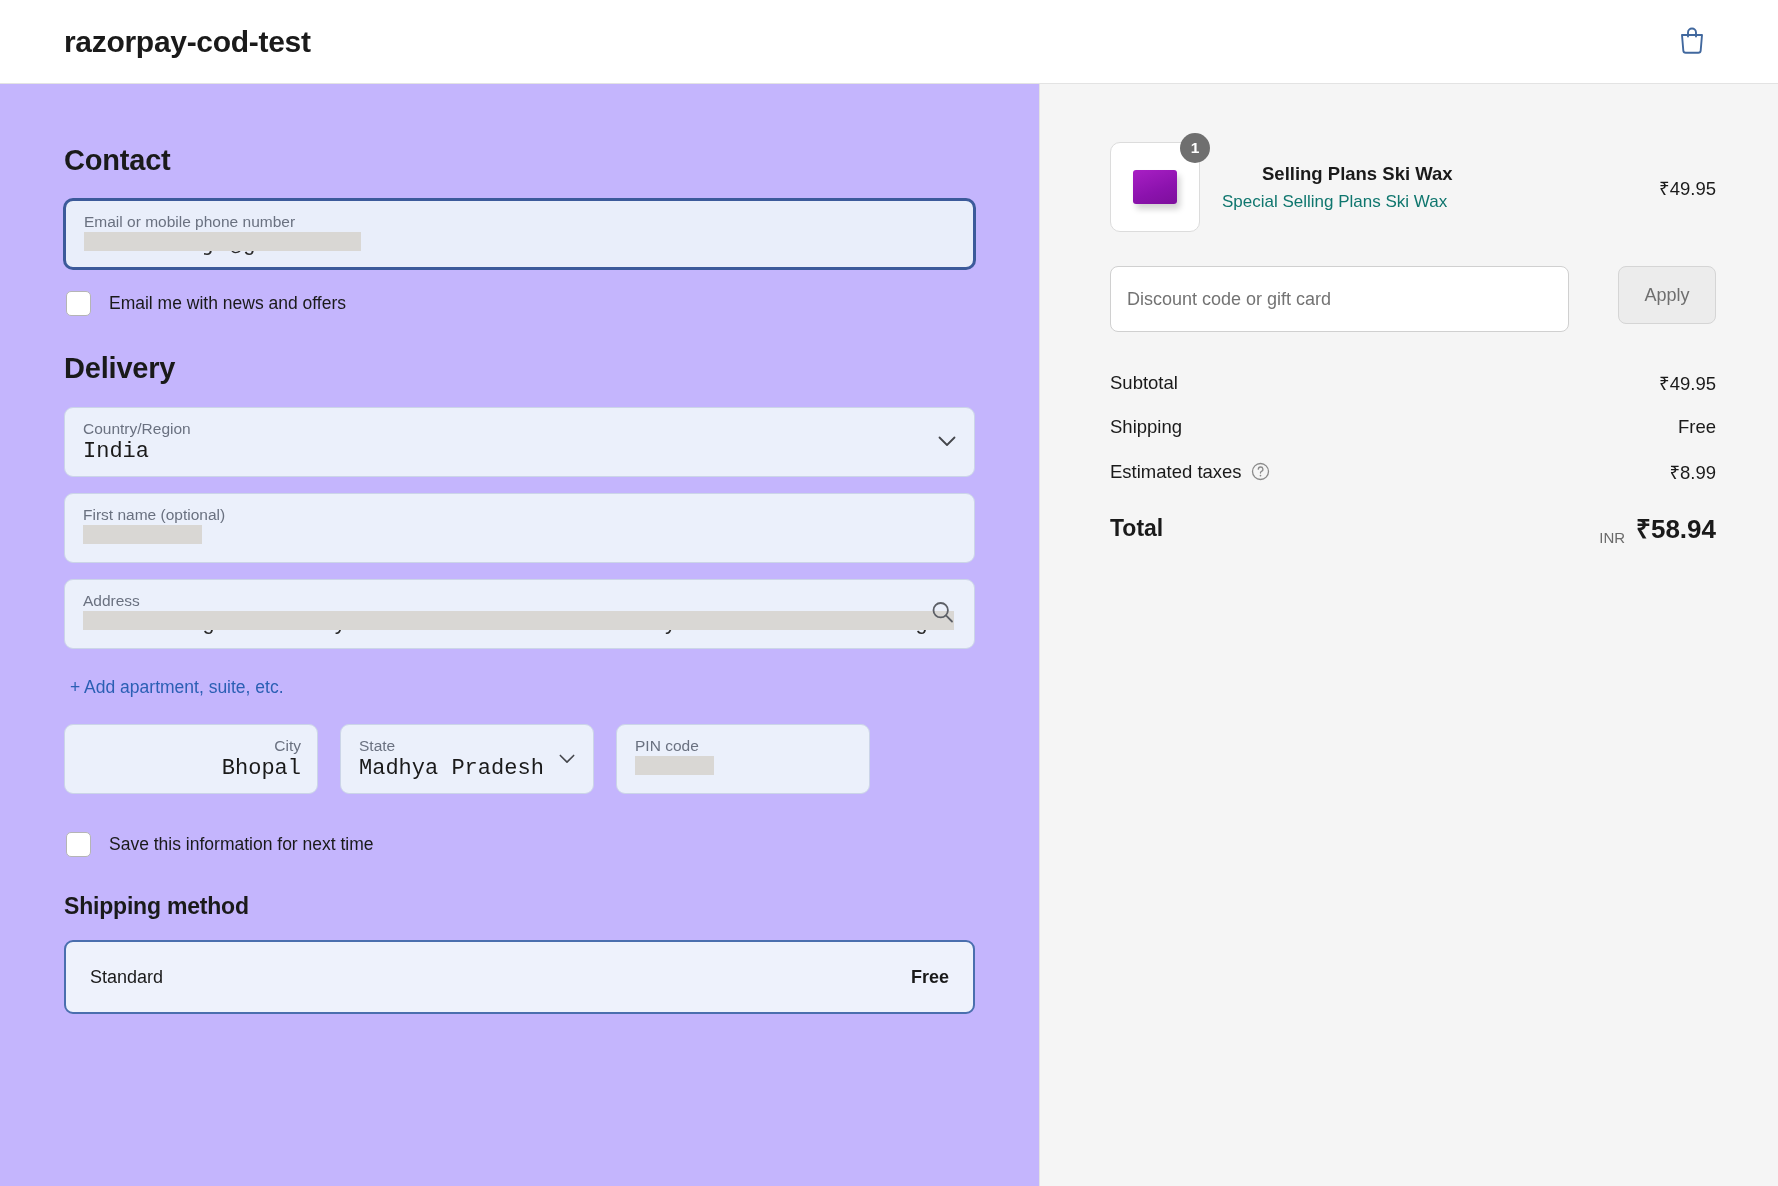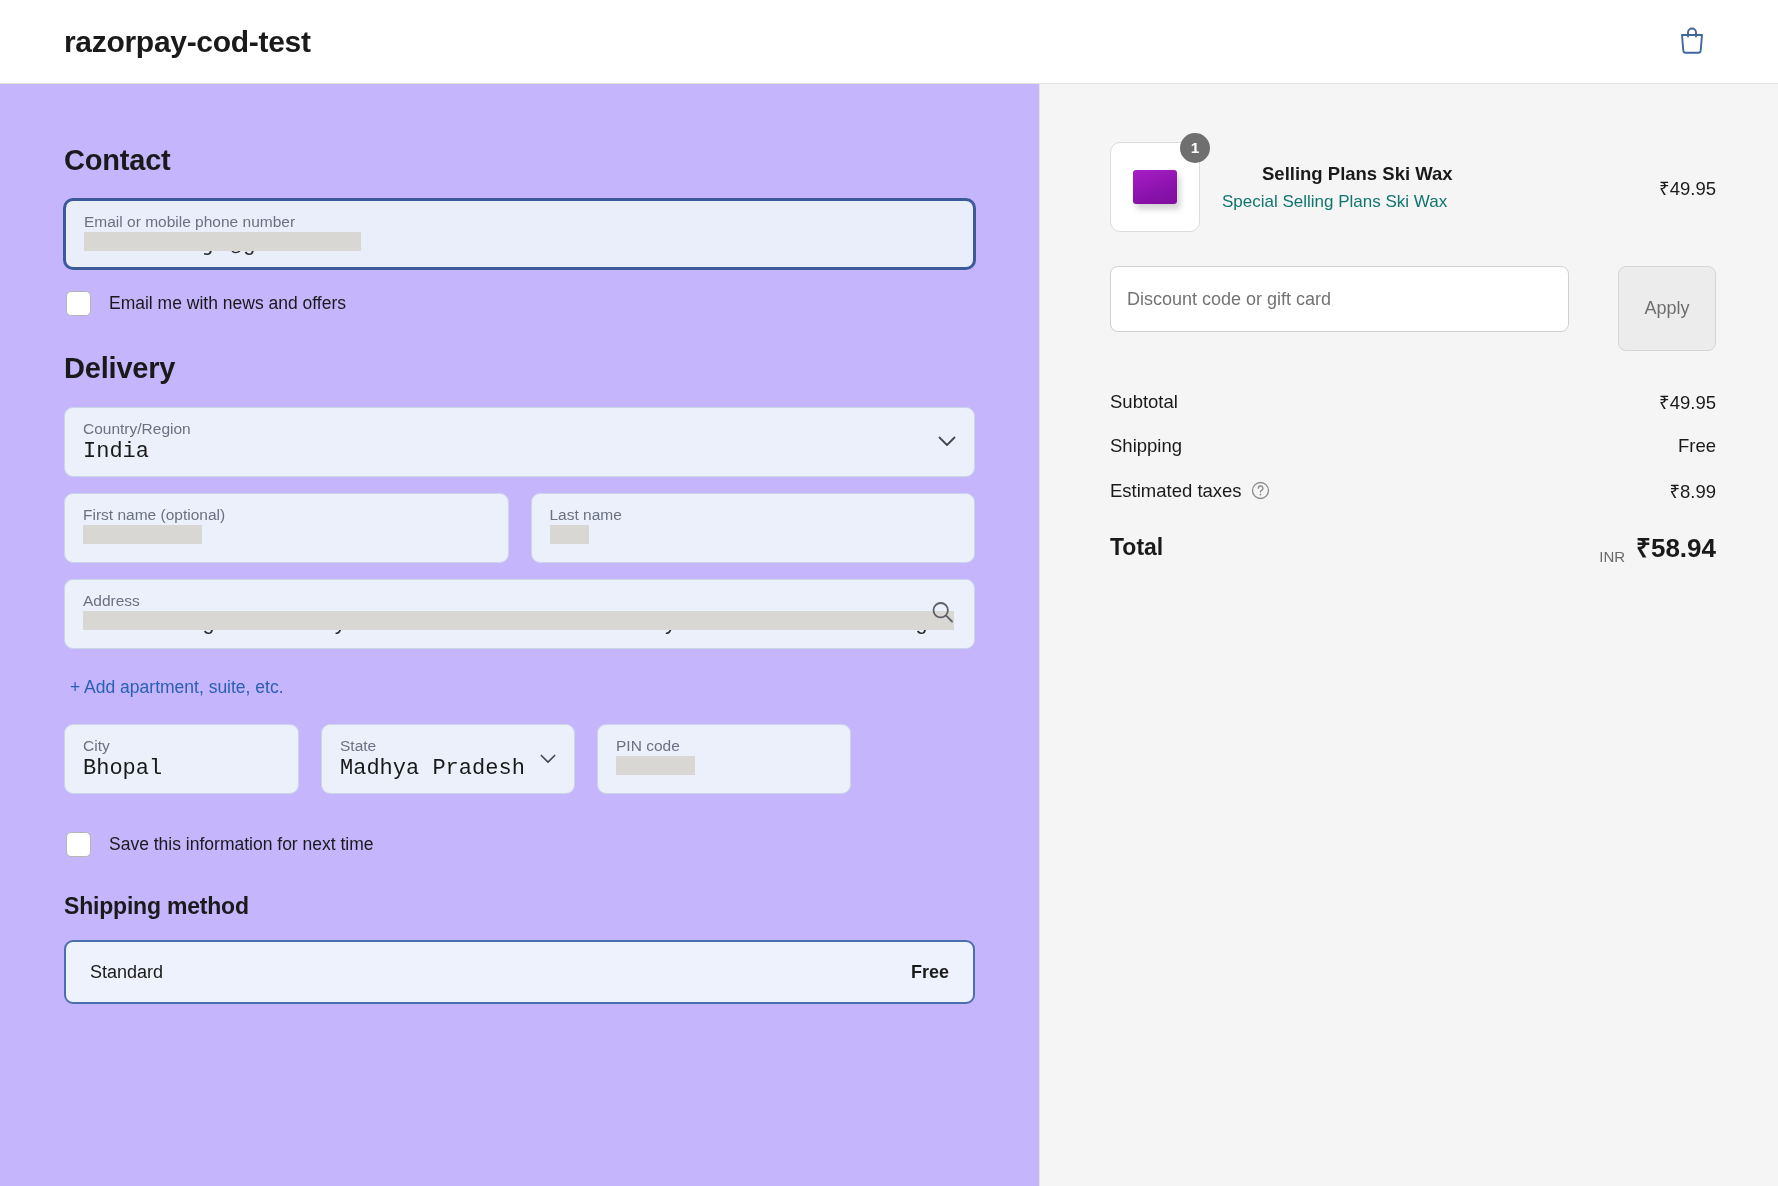--- a/index.html
+++ b/index.html
@@ -121,21 +121,21 @@
     position: absolute;
     right: 20px;
     top: 50%;
     transform: translateY(-50%);
   }
 
   .row-2 { display: flex; gap: 22px; }
   .row-2 > .field { flex: 1; margin-bottom: 16px; }
 
   .row-3 { display: flex; gap: 22px; }
-  .row-3 .city  { width: 235px; }
+  .row-3 .city  { width: 254px; text-align: right; }
   .row-3 .state { width: 254px; position: relative; }
   .row-3 .pin   { width: 254px; }
 
   
   .check-row {
     display: flex;
     align-items: center;
     gap: 18px;
     margin: 22px 0 36px 2px;
   }
@@ -159,21 +159,21 @@
     color: #2b5fb4;
     margin: 12px 0 26px 6px;
     cursor: pointer;
   }
 
   
   .ship-box {
     border: 2px solid #4a6fae;
     background: #eef2fc;
     border-radius: 9px;
-    height: 64px;
+    height: 74px;
     display: flex;
     align-items: center;
     justify-content: space-between;
     padding: 0 24px;
     margin-top: 4px;
     cursor: pointer;
   }
   .ship-name { font-size: 18px; color: #1a1a1a; }
   .ship-price { font-size: 18px; color: #1a1a1a; font-weight: 600; }
 
@@ -246,21 +246,21 @@
     border-radius: 8px;
     font-size: 18px;
     color: #1a1a1a;
     padding: 0 16px;
     font-family: "Liberation Sans", sans-serif;
     outline: none;
   }
   .discount-input::placeholder { color: #737373; }
   .apply-btn {
     width: 98px;
-    height: 85px;
+    height: 58px;
     background: #ececec;
     border: 1px solid #d5d5d5;
     border-radius: 8px;
     font-size: 18px;
     color: #6e6e6e;
     cursor: pointer;
     font-family: "Liberation Sans", sans-serif;
     margin-left: 32px;
   }
 
@@ -328,24 +328,20 @@
         <svg width="18" height="11" viewBox="0 0 18 11" fill="none">
           <path d="M1.5 1.5 9 9l7.5-7.5" stroke="#44464b" stroke-width="1.8" stroke-linecap="round" stroke-linejoin="round"></path>
         </svg>
       </span>
     </div>
 
     <div class="row-2">
       <div class="field">
         <span class="field-label">First name (optional)</span>
         <span class="field-value redacted">Shashwati</span>
-      </div>
-      <div class="field">
-        <span class="field-label">Last name</span>
-        <span class="field-value redacted">Jha</span>
       </div>
     </div>
 
     <div class="field">
       <span class="field-label">Address</span>
       <span class="field-value redacted">LIG Cottages Bawadiya Kalan Main Road Bawadiya Kalan Pallavi Nagar</span>
       <span class="search-ic">
         <svg width="23" height="23" viewBox="0 0 23 23" fill="none">
           <circle cx="9.7" cy="9.7" r="7.2" stroke="#5c5f66" stroke-width="1.8"></circle>
           <path d="M15.2 15.2 21 21" stroke="#5c5f66" stroke-width="1.8" stroke-linecap="round"></path>

